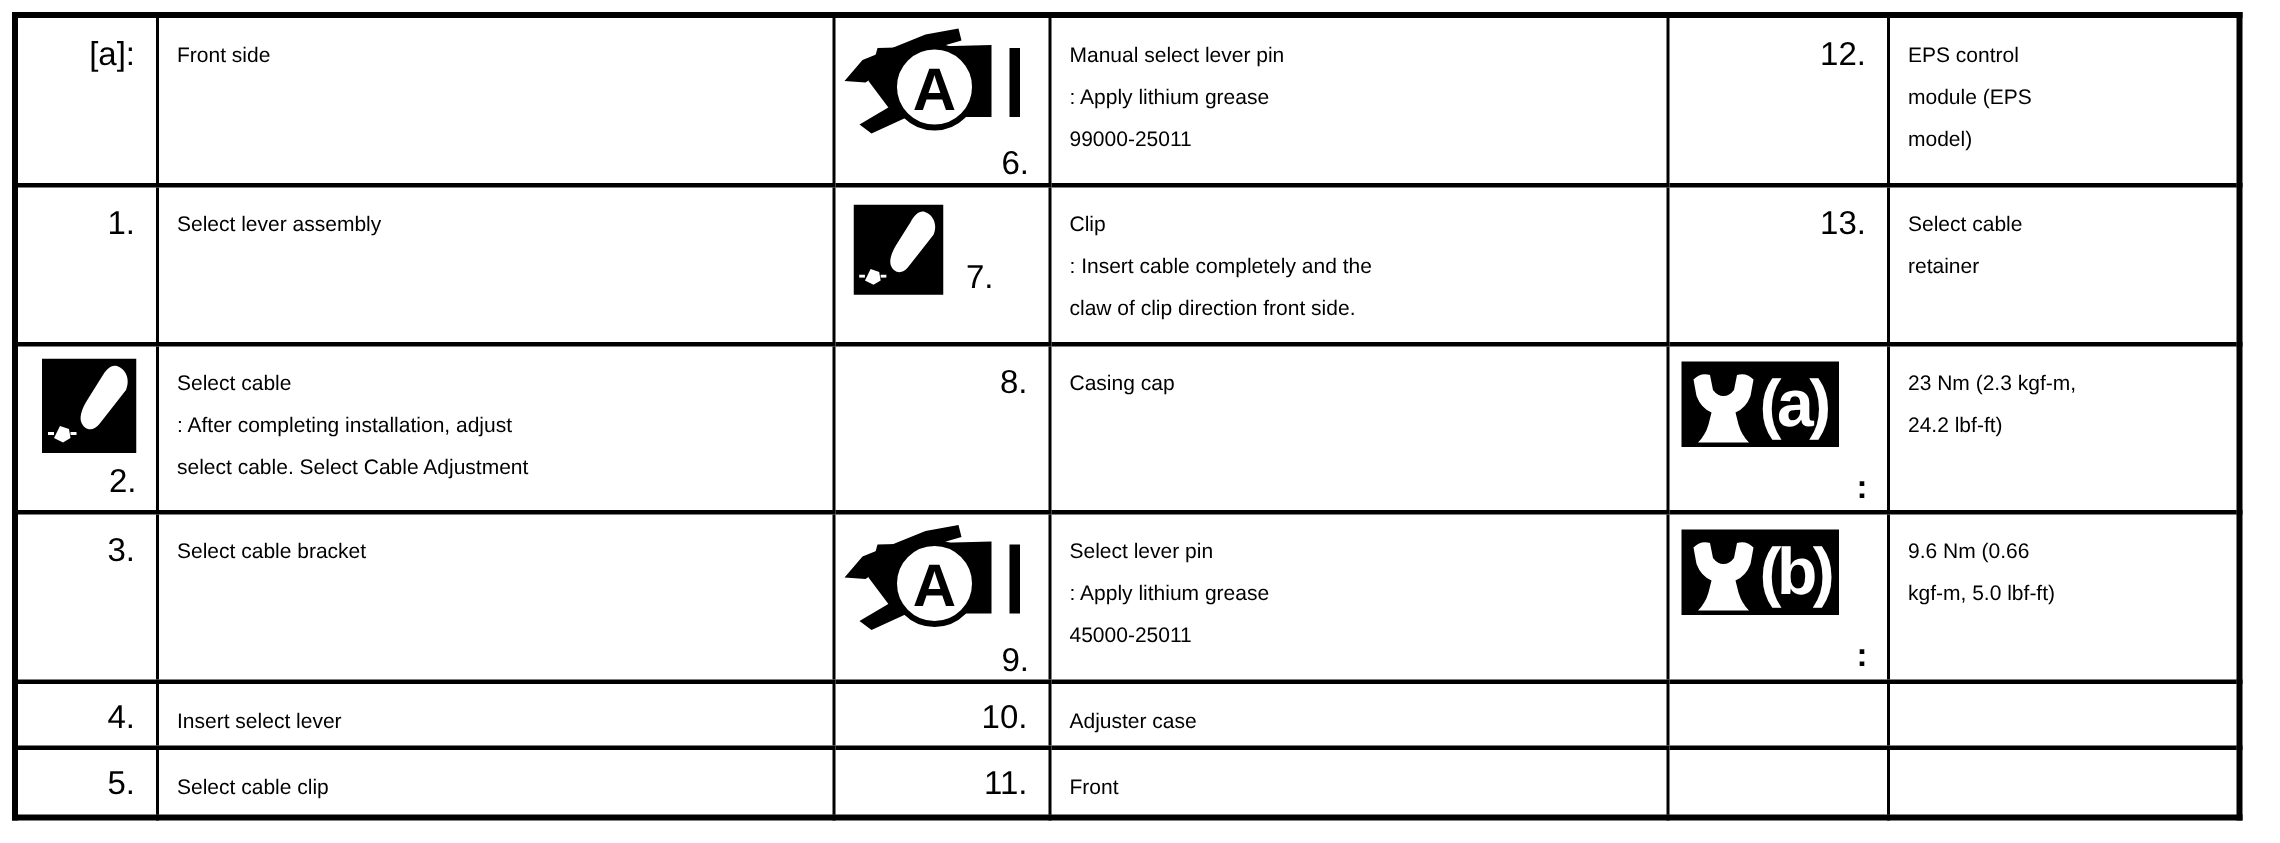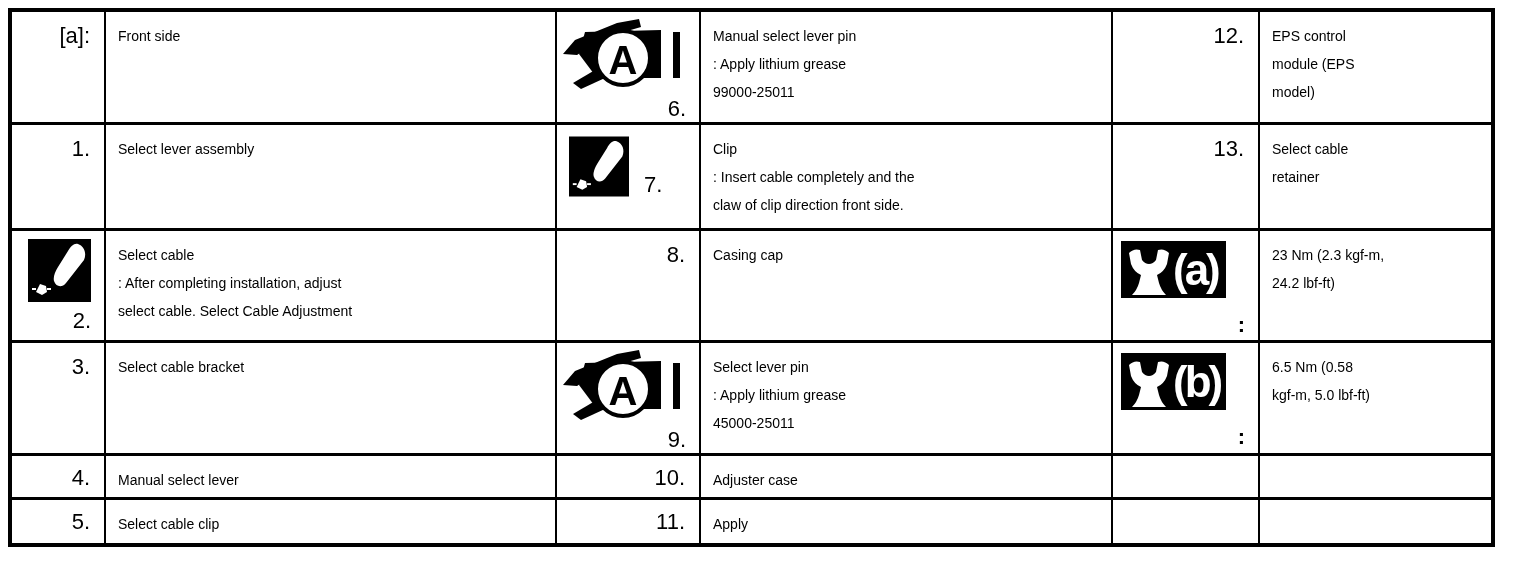--- a/index.html
+++ b/index.html
@@ -251,31 +251,31 @@
           <div class="torque-icon">
             <svg width="44" height="49" viewBox="0 0 44 49">
               <path d="M2 6 Q7 1 13 3 L15 13 Q18 17 22 17 Q26 17 29 13 L31 3 Q37 1 42 6 L40 17 Q37 25 30 28 L32 36 Q34 43 39 48 L5 48 Q10 43 12 36 L14 28 Q7 25 4 17 Z" fill="#fff"></path>
             </svg>
             <span class="torque-label">(b)</span>
           </div>
           <div class="num-inline colon">:</div>
         </div>
       </td>
       <td>
-        <div class="txt">6.5 Nm (0.58
+        <div class="txt">9.6 Nm (0.66
 kgf-m, 5.0 lbf-ft)</div>
       </td>
     </tr>
 
     <tr class="r5">
       <td>
         <div class="num">4.</div>
       </td>
       <td>
-        <div class="txt">Manual select lever</div>
+        <div class="txt">Insert select lever</div>
       </td>
       <td>
         <div class="num">10.</div>
       </td>
       <td>
         <div class="txt">Adjuster case</div>
       </td>
       <td></td>
       <td></td>
     </tr>
@@ -284,20 +284,20 @@
       <td>
         <div class="num">5.</div>
       </td>
       <td>
         <div class="txt">Select cable clip</div>
       </td>
       <td>
         <div class="num">11.</div>
       </td>
       <td>
-        <div class="txt">Apply</div>
+        <div class="txt">Front</div>
       </td>
       <td></td>
       <td></td>
     </tr>
 
   </tbody>
 </table>
 
 </body></html>

